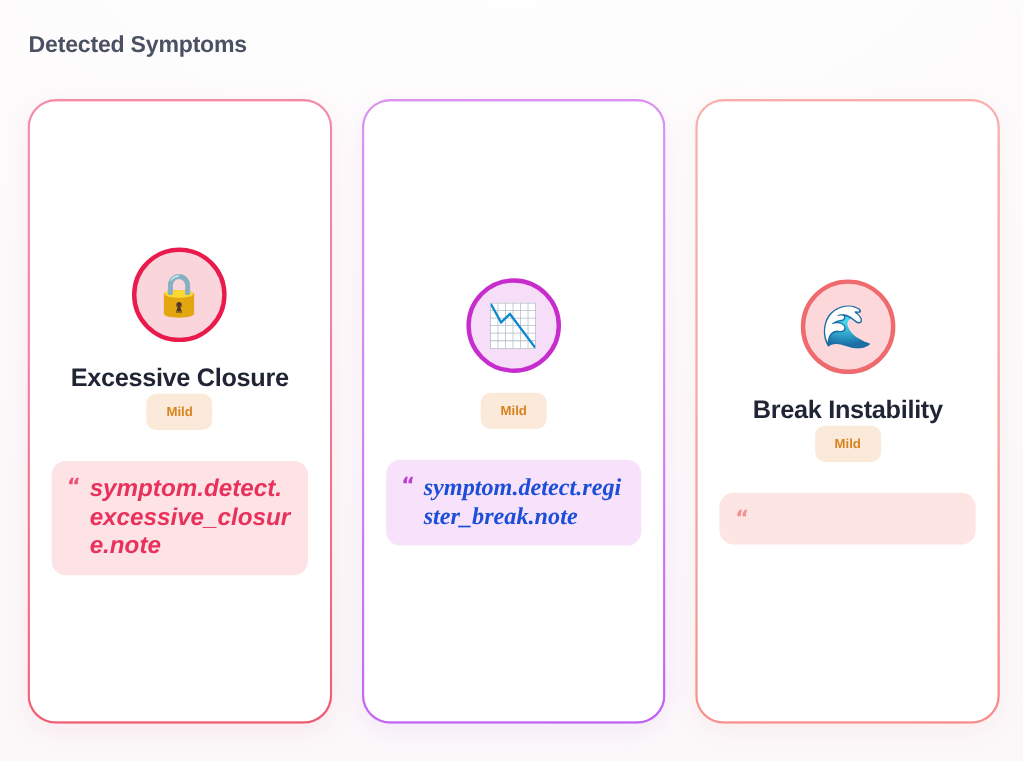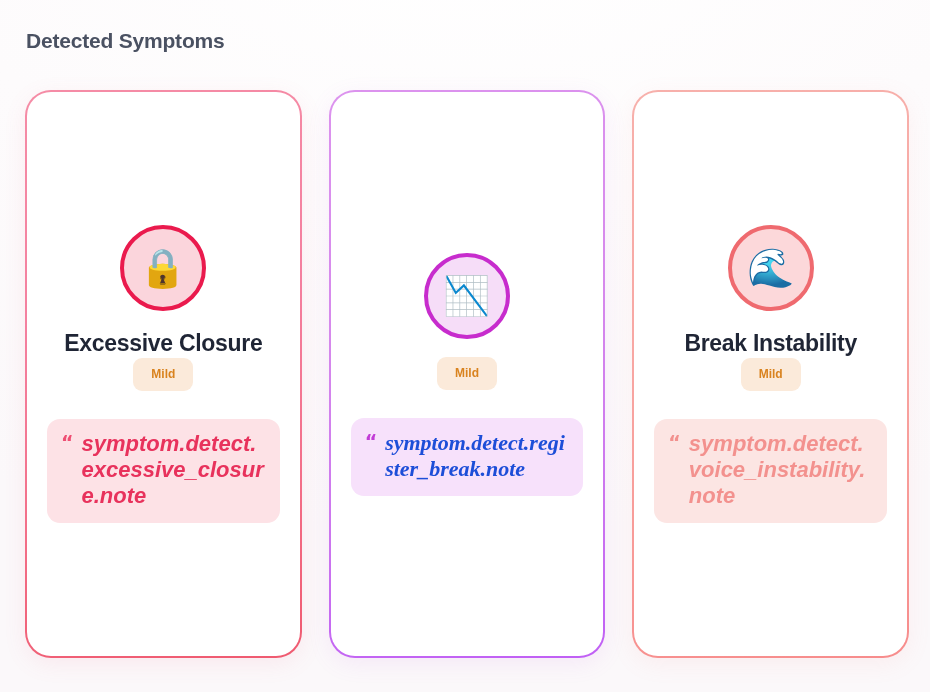--- a/index.html
+++ b/index.html
@@ -203,18 +203,17 @@
     </div>
 
     <div class="card c-salmon">
       <div class="icon-circle ring-salmon">
         <span class="icon-glyph">🌊</span>
       </div>
       <div class="card-title">Break Instability</div>
       <div class="badge">Mild</div>
       <div class="note n-salmon">
         <span class="quote-mark q-salmon">“</span>
-        <span class="note-text t-salmon">symptom.detect.voice_instability.note</span>
       </div>
     </div>
 
   </div>
 </div>
 
 </body></html>

